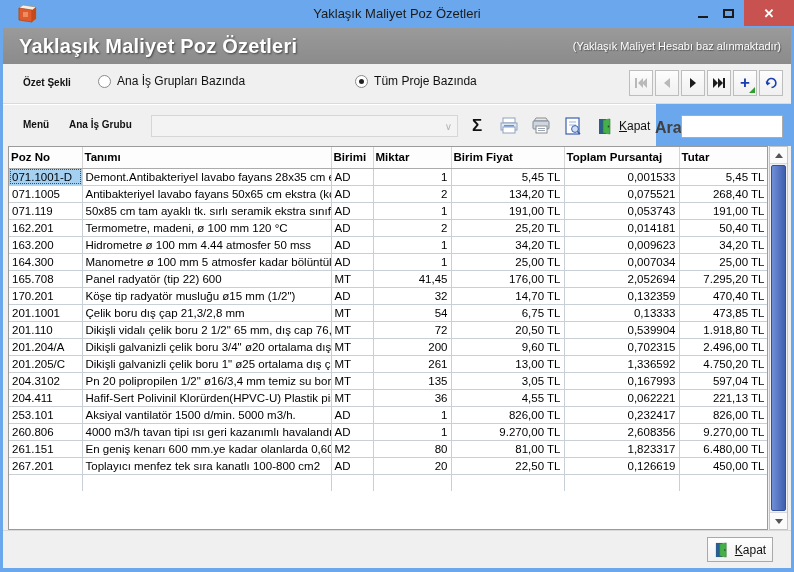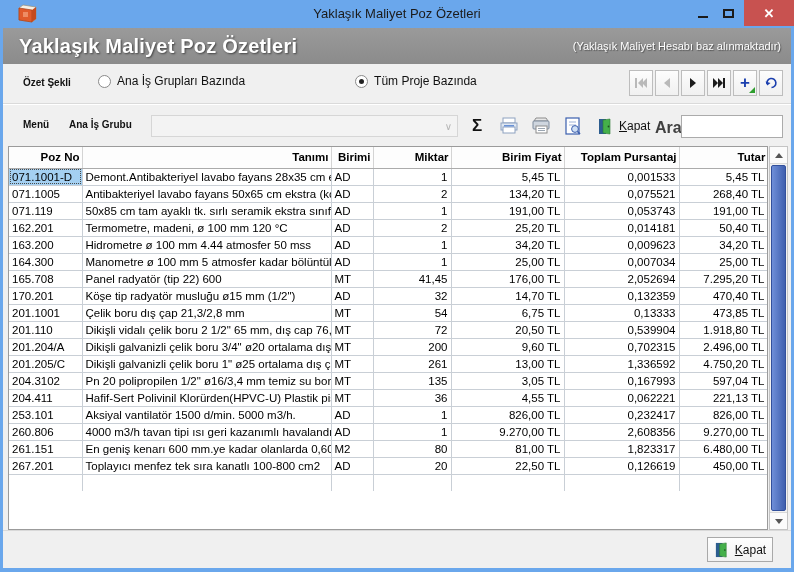--- a/index.html
+++ b/index.html
@@ -30,38 +30,38 @@
   .radio { display:flex; align-items:center; gap:6px; font-size:12px; color:#111; cursor:pointer; }
   .radio-circle { width:13px; height:13px; border-radius:50%; border:1px solid #8a8a8a; background:#fff; position:relative; }
   .radio-circle.checked::after { content:""; position:absolute; left:3px; top:3px; width:5px; height:5px; border-radius:50%; background:#222; }
   .nav-group { position:absolute; right:8px; top:6px; display:flex; gap:2px; }
   .nav-btn { width:24px; height:26px; background:linear-gradient(#fdfdfd,#f0f0f0); border:1px solid #bdbdbd; display:flex; align-items:center; justify-content:center; cursor:pointer; }
   .nav-btn svg { display:block; }
   .plus-glyph { color:#1b3fae; font-size:17px; font-weight:bold; line-height:14px; position:relative; }
   .plus-tri { position:absolute; right:-5px; bottom:-3px; width:0; height:0; border-left:6px solid transparent; border-bottom:6px solid #2e9e2e; }
 
   
-  .toolbar2 { position:absolute; left:3px; top:104px; width:788px; height:42px; background:#f0f0f0; border-top:1px solid #fff; }
+  .toolbar2 { position:absolute; left:3px; top:104px; width:653px; height:42px; background:#f0f0f0; border-top:1px solid #fff; }
   .menu-label { position:absolute; left:20px; top:14px; cursor:pointer; }
   .grp-label { position:absolute; left:66px; top:14px; }
   .combo { position:absolute; left:148px; top:10px; width:307px; height:22px; background:#f3f3f3; border:1px solid #d6d6d6; display:flex; align-items:center; justify-content:flex-end; }
   .combo-arrow { color:#b5b5b5; font-size:10px; margin-right:5px; }
   .tool-icons { position:absolute; left:462px; top:9px; display:flex; align-items:center; gap:8px; }
   .tool-icon { width:24px; height:24px; display:flex; align-items:center; justify-content:center; cursor:pointer; }
   .sigma-glyph { font-size:17px; font-weight:bold; color:#111; }
   .kapat-flat { display:flex; align-items:center; gap:5px; cursor:pointer; padding:2px 4px; font-size:12px; color:#111; }
   .kapat-flat u, .footer-btn u { text-decoration:underline; }
   .ara-label { position:absolute; left:652px; top:14px; font-size:16px; color:#404040; font-weight:bold; }
   .ara-input { position:absolute; left:678px; top:10px; width:102px; height:23px; border:1px solid #ababab; background:#fff; font-size:12px; padding:0 4px; font-family:"Liberation Sans",sans-serif; }
 
   
   .grid-area { position:absolute; left:3px; top:146px; width:788px; height:384px; background:#f0f0f0; }
   .grid-box { position:absolute; left:5px; top:0; width:760px; height:384px; background:#fff; border:1px solid #9b9b9b; overflow:hidden; }
   table.grid { border-collapse:collapse; table-layout:fixed; width:759px; font-size:11.5px; color:#000; }
-  table.grid th { height:21px; font-weight:bold; text-align:right; background:#fdfdfd; border-right:1px solid #d4d4d4; border-bottom:1px solid #ababab; padding:0 2px; overflow:hidden; white-space:nowrap; }
+  table.grid th { height:21px; font-weight:bold; text-align:left; background:#fdfdfd; border-right:1px solid #d4d4d4; border-bottom:1px solid #ababab; padding:0 2px; overflow:hidden; white-space:nowrap; }
   table.grid td { height:17px; border-right:1px solid #c9cfd6; border-bottom:1px solid #c9cfd6; padding:0 3px; overflow:hidden; white-space:nowrap; }
   table.grid col.c0 { width:73px; } table.grid col.c1 { width:249px; }
   table.grid col.c2 { width:42px; } table.grid col.c3 { width:78px; }
   table.grid col.c4 { width:113px; } table.grid col.c5 { width:115px; }
   table.grid col.c6 { width:89px; }
   table.grid td.a-r { text-align:right; }
   table.grid tbody tr:first-child td:first-child { background:#a4d0f2; outline:1px dotted #4a4a4a; outline-offset:-2px; }
   table.grid tr.filler td { border-bottom:none; }
 
   

